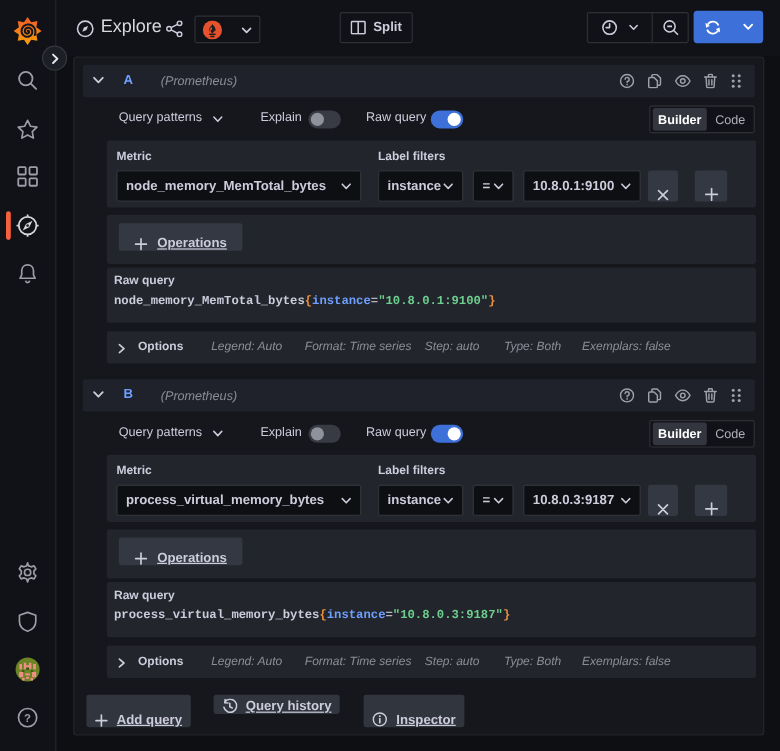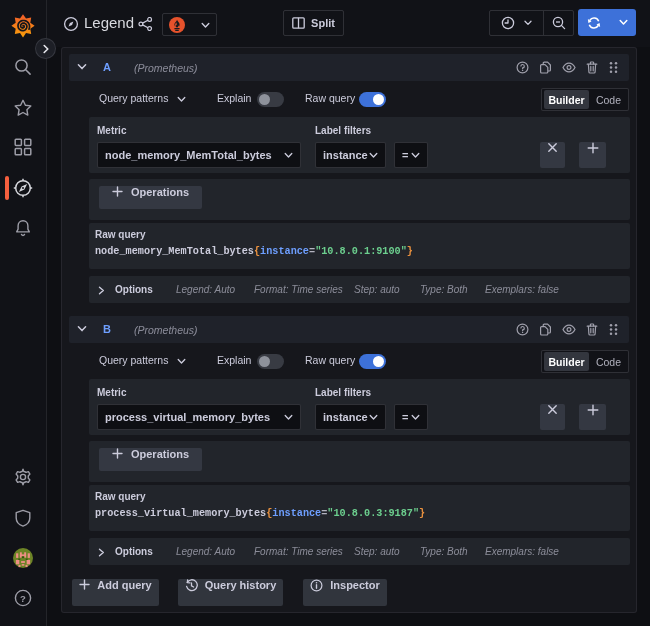--- a/index.html
+++ b/index.html
@@ -26,21 +26,21 @@
   .qhead { position:absolute; left:6px; top:6px; width:560px; height:27px;
     background:#1f222a; border-radius:2px; }
   .block { position:absolute; left:26px; width:541px; background:#22252b; border-radius:2px; }
   .sel { position:absolute; height:26px; background:#0e0f13;
     border:1px solid rgba(204,204,220,0.18); border-radius:2px;
     display:flex; align-items:center; font-size:11px; font-weight:700; color:#ccccdc;
     padding:0 7px; white-space:nowrap; }
   .sel .car { margin-left:auto; }
   .flabel { position:absolute; font-size:10px; font-weight:700; color:#ccccdc; }
   .gbtn { position:absolute; background:#343842; border-radius:2px; color:#ccccdc;
-    display:flex; align-items:flex-start; justify-content:center; font-size:11px; font-weight:700; }
+    display:flex; align-items:flex-end; justify-content:center; font-size:11px; font-weight:700;text-decoration:underline; }
   .opttxt { position:absolute; top:8px; font-size:10px; color:rgba(204,204,220,0.62); white-space:nowrap;font-style:italic; }
   .code { font-family:"Liberation Mono", monospace; font-size:10.2px; font-weight:700; }
   .toggle { position:absolute; width:27px; height:15px; border-radius:8px; }
   .radio { position:absolute; height:23px; border:1px solid rgba(204,204,220,0.16);
     border-radius:2px; background:#111217; display:flex; align-items:center; }
 </style>
 </head>
 <body>
 <div id="rail">
 
@@ -125,21 +125,21 @@
   <svg width="10" height="10" viewBox="0 0 10 10" fill="none" stroke="#e8e8ee" stroke-width="1.6" stroke-linecap="round" stroke-linejoin="round">
     <path d="M3.2 1.5 L6.8 5 L3.2 8.5"></path>
   </svg>
 </div>
 <div id="topbar">
 
   <svg class="abs" style="left:16px;top:16px;" width="16" height="16" viewBox="0 0 16 16" fill="none" stroke="#ccccdc" stroke-width="1.3">
     <circle cx="8" cy="8" r="6.4"></circle>
     <path d="M10.4 5.6 L9.1 9.1 L5.6 10.4 L6.9 6.9 Z" fill="#ccccdc" stroke="none"></path>
   </svg>
-  <div class="abs" style="left:37px;top:14px;font-size:15px;font-weight:400;color:#d8d9df;">Legend</div>
+  <div class="abs" style="left:37px;top:14px;font-size:15px;font-weight:400;color:#d8d9df;">Explore</div>
 
   <svg class="abs" style="left:91px;top:17px;" width="15" height="14" viewBox="0 0 15 14" fill="none" stroke="#ccccdc" stroke-width="1.2">
     <circle cx="2.9" cy="7" r="1.9"></circle>
     <circle cx="11.6" cy="2.4" r="1.9"></circle>
     <circle cx="11.6" cy="11.6" r="1.9"></circle>
     <path d="M4.6 6.1 L9.9 3.3 M4.6 7.9 L9.9 10.7"></path>
   </svg>
 
   <div class="abs" style="left:115px;top:13px;width:55px;height:23px;border:1px solid rgba(204,204,220,0.16);border-radius:2px;">
     <svg class="abs" style="left:6px;top:3px;" width="16" height="16" viewBox="0 0 16 16">
@@ -264,20 +264,25 @@
     <div class="sel" style="left:226px;top:25px;width:71px;">instance
       <svg class="car" width="9" height="7" viewBox="0 0 9 7" fill="none" stroke="#ccccdc" stroke-width="1.3" stroke-linecap="round" stroke-linejoin="round">
           <path d="M1.2 1.5 L4.5 5 L7.8 1.5"></path>
         </svg>
     </div>
     <div class="sel" style="left:305px;top:25px;width:34px;">=
       <svg class="car" width="9" height="7" viewBox="0 0 9 7" fill="none" stroke="#ccccdc" stroke-width="1.3" stroke-linecap="round" stroke-linejoin="round">
           <path d="M1.2 1.5 L4.5 5 L7.8 1.5"></path>
         </svg>
     </div>
+    <div class="sel" style="left:347px;top:25px;width:98px;">10.8.0.1:9100
+      <svg class="car" width="9" height="7" viewBox="0 0 9 7" fill="none" stroke="#ccccdc" stroke-width="1.3" stroke-linecap="round" stroke-linejoin="round">
+          <path d="M1.2 1.5 L4.5 5 L7.8 1.5"></path>
+        </svg>
+    </div>
     <div class="gbtn" style="left:451px;top:25px;width:25px;height:26px;">
       <svg width="11" height="11" viewBox="0 0 11 11" fill="none" stroke="#ccccdc" stroke-width="1.4" stroke-linecap="round">
           <path d="M1.8 1.8 L9.2 9.2 M9.2 1.8 L1.8 9.2"></path>
         </svg>
     </div>
     <div class="gbtn" style="left:490px;top:25px;width:27px;height:26px;">
       <svg width="12" height="12" viewBox="0 0 12 12" fill="none" stroke="#ccccdc" stroke-width="1.4" stroke-linecap="round">
           <path d="M6 1.2 L6 10.8 M1.2 6 L10.8 6"></path>
         </svg>
     </div>
@@ -376,20 +381,25 @@
     <div class="sel" style="left:226px;top:25px;width:71px;">instance
       <svg class="car" width="9" height="7" viewBox="0 0 9 7" fill="none" stroke="#ccccdc" stroke-width="1.3" stroke-linecap="round" stroke-linejoin="round">
           <path d="M1.2 1.5 L4.5 5 L7.8 1.5"></path>
         </svg>
     </div>
     <div class="sel" style="left:305px;top:25px;width:34px;">=
       <svg class="car" width="9" height="7" viewBox="0 0 9 7" fill="none" stroke="#ccccdc" stroke-width="1.3" stroke-linecap="round" stroke-linejoin="round">
           <path d="M1.2 1.5 L4.5 5 L7.8 1.5"></path>
         </svg>
     </div>
+    <div class="sel" style="left:347px;top:25px;width:98px;">10.8.0.3:9187
+      <svg class="car" width="9" height="7" viewBox="0 0 9 7" fill="none" stroke="#ccccdc" stroke-width="1.3" stroke-linecap="round" stroke-linejoin="round">
+          <path d="M1.2 1.5 L4.5 5 L7.8 1.5"></path>
+        </svg>
+    </div>
     <div class="gbtn" style="left:451px;top:25px;width:25px;height:26px;">
       <svg width="11" height="11" viewBox="0 0 11 11" fill="none" stroke="#ccccdc" stroke-width="1.4" stroke-linecap="round">
           <path d="M1.8 1.8 L9.2 9.2 M9.2 1.8 L1.8 9.2"></path>
         </svg>
     </div>
     <div class="gbtn" style="left:490px;top:25px;width:27px;height:26px;">
       <svg width="12" height="12" viewBox="0 0 12 12" fill="none" stroke="#ccccdc" stroke-width="1.4" stroke-linecap="round">
           <path d="M6 1.2 L6 10.8 M1.2 6 L10.8 6"></path>
         </svg>
     </div>
@@ -421,21 +431,21 @@
     <div class="opttxt" style="left:396px;">Exemplars: false</div>
   </div>
 </div>
 <div id="bottombtns">
   <div class="gbtn" style="left:72px;top:579px;width:87px;height:27px;background:#31353d;">
     <svg width="11" height="11" viewBox="0 0 11 11" fill="none" stroke="#ccccdc" stroke-width="1.4" stroke-linecap="round" style="margin-right:7px;">
         <path d="M5.5 1 L5.5 10 M1 5.5 L10 5.5"></path>
       </svg>
     Add query
   </div>
-  <div class="gbtn" style="left:178px;top:579px;width:105px;height:27px;background:#31353d;">
+  <div class="gbtn" style="left:178px;top:579px;width:105px;height:16px;background:#31353d;">
     <svg width="13" height="13" viewBox="0 0 13 13" fill="none" stroke="#ccccdc" stroke-width="1.3" stroke-linecap="round" style="margin-right:7px;">
       <path d="M2.2 3.4 A5.4 5.4 0 1 1 1.6 7.4"></path>
       <path d="M2.6 1 L2.4 3.6 L5 3.8" stroke-linejoin="round"></path>
       <path d="M6.5 4 L6.5 6.9 L8.6 8" stroke-linecap="round"></path>
     </svg>
     Query history
   </div>
   <div class="gbtn" style="left:303px;top:579px;width:84px;height:27px;background:#31353d;">
     <svg width="13" height="13" viewBox="0 0 13 13" fill="none" stroke="#ccccdc" stroke-width="1.2" style="margin-right:7px;">
       <circle cx="6.5" cy="6.5" r="5.4"></circle>

